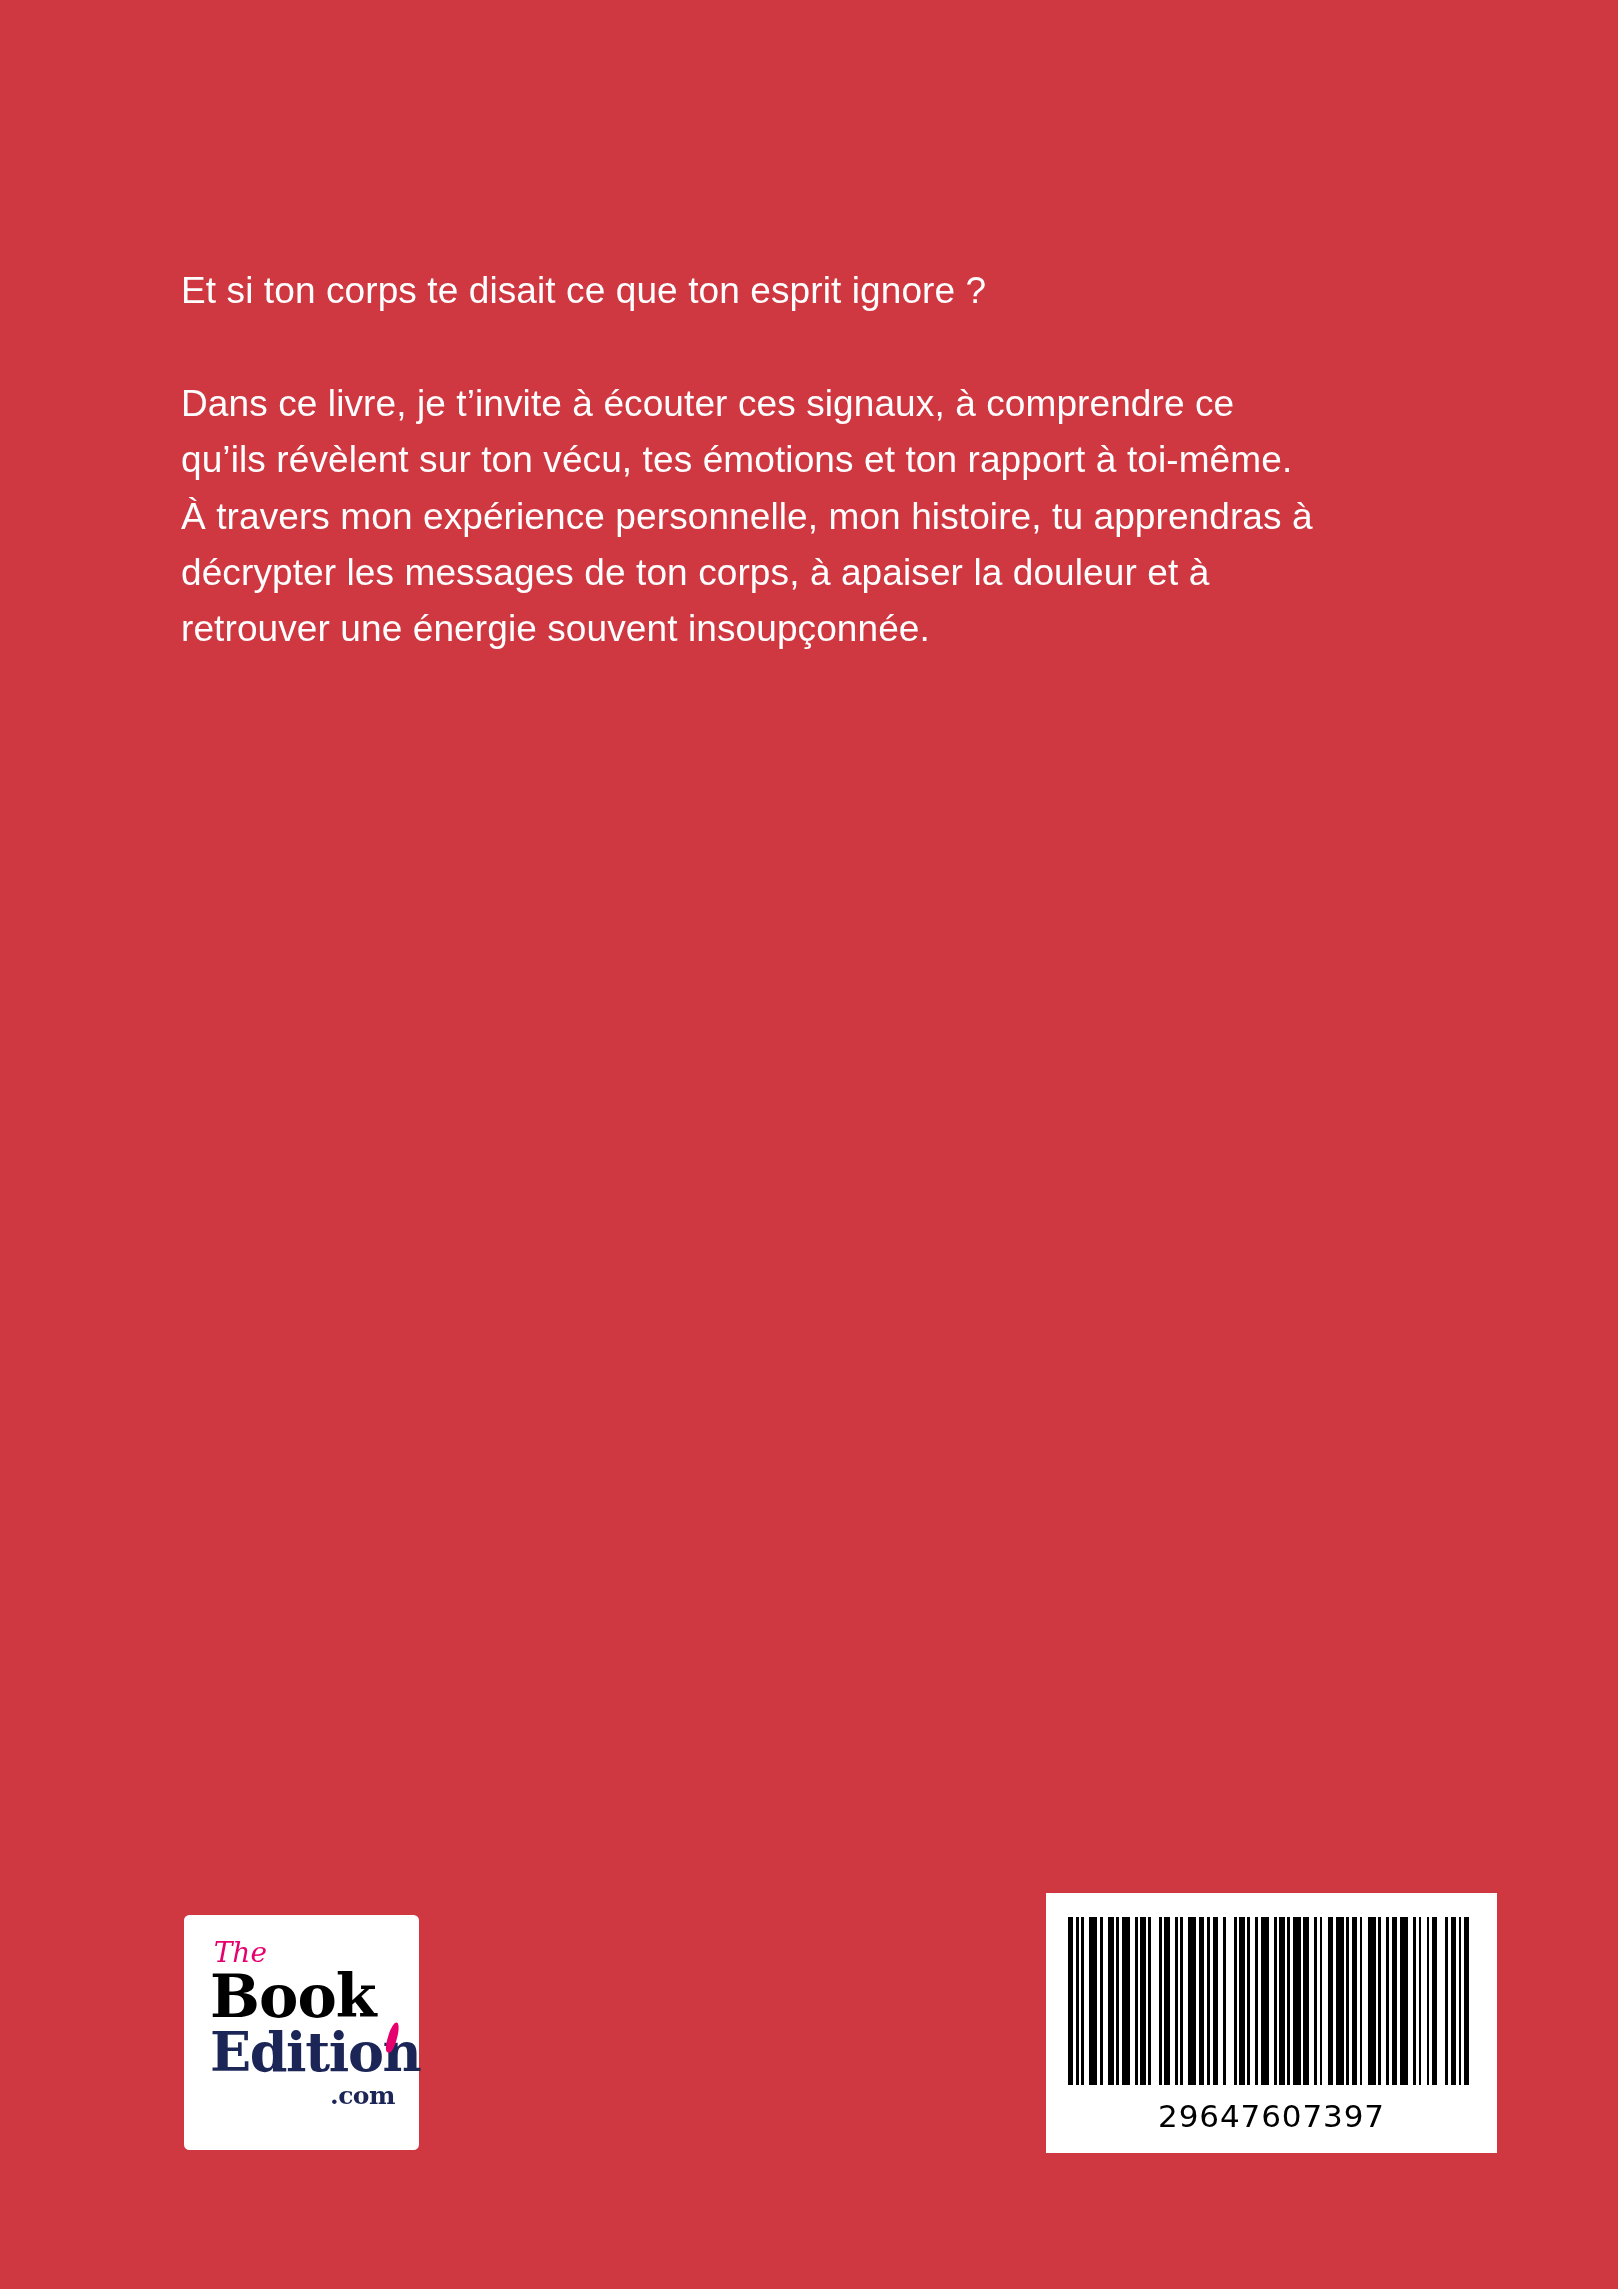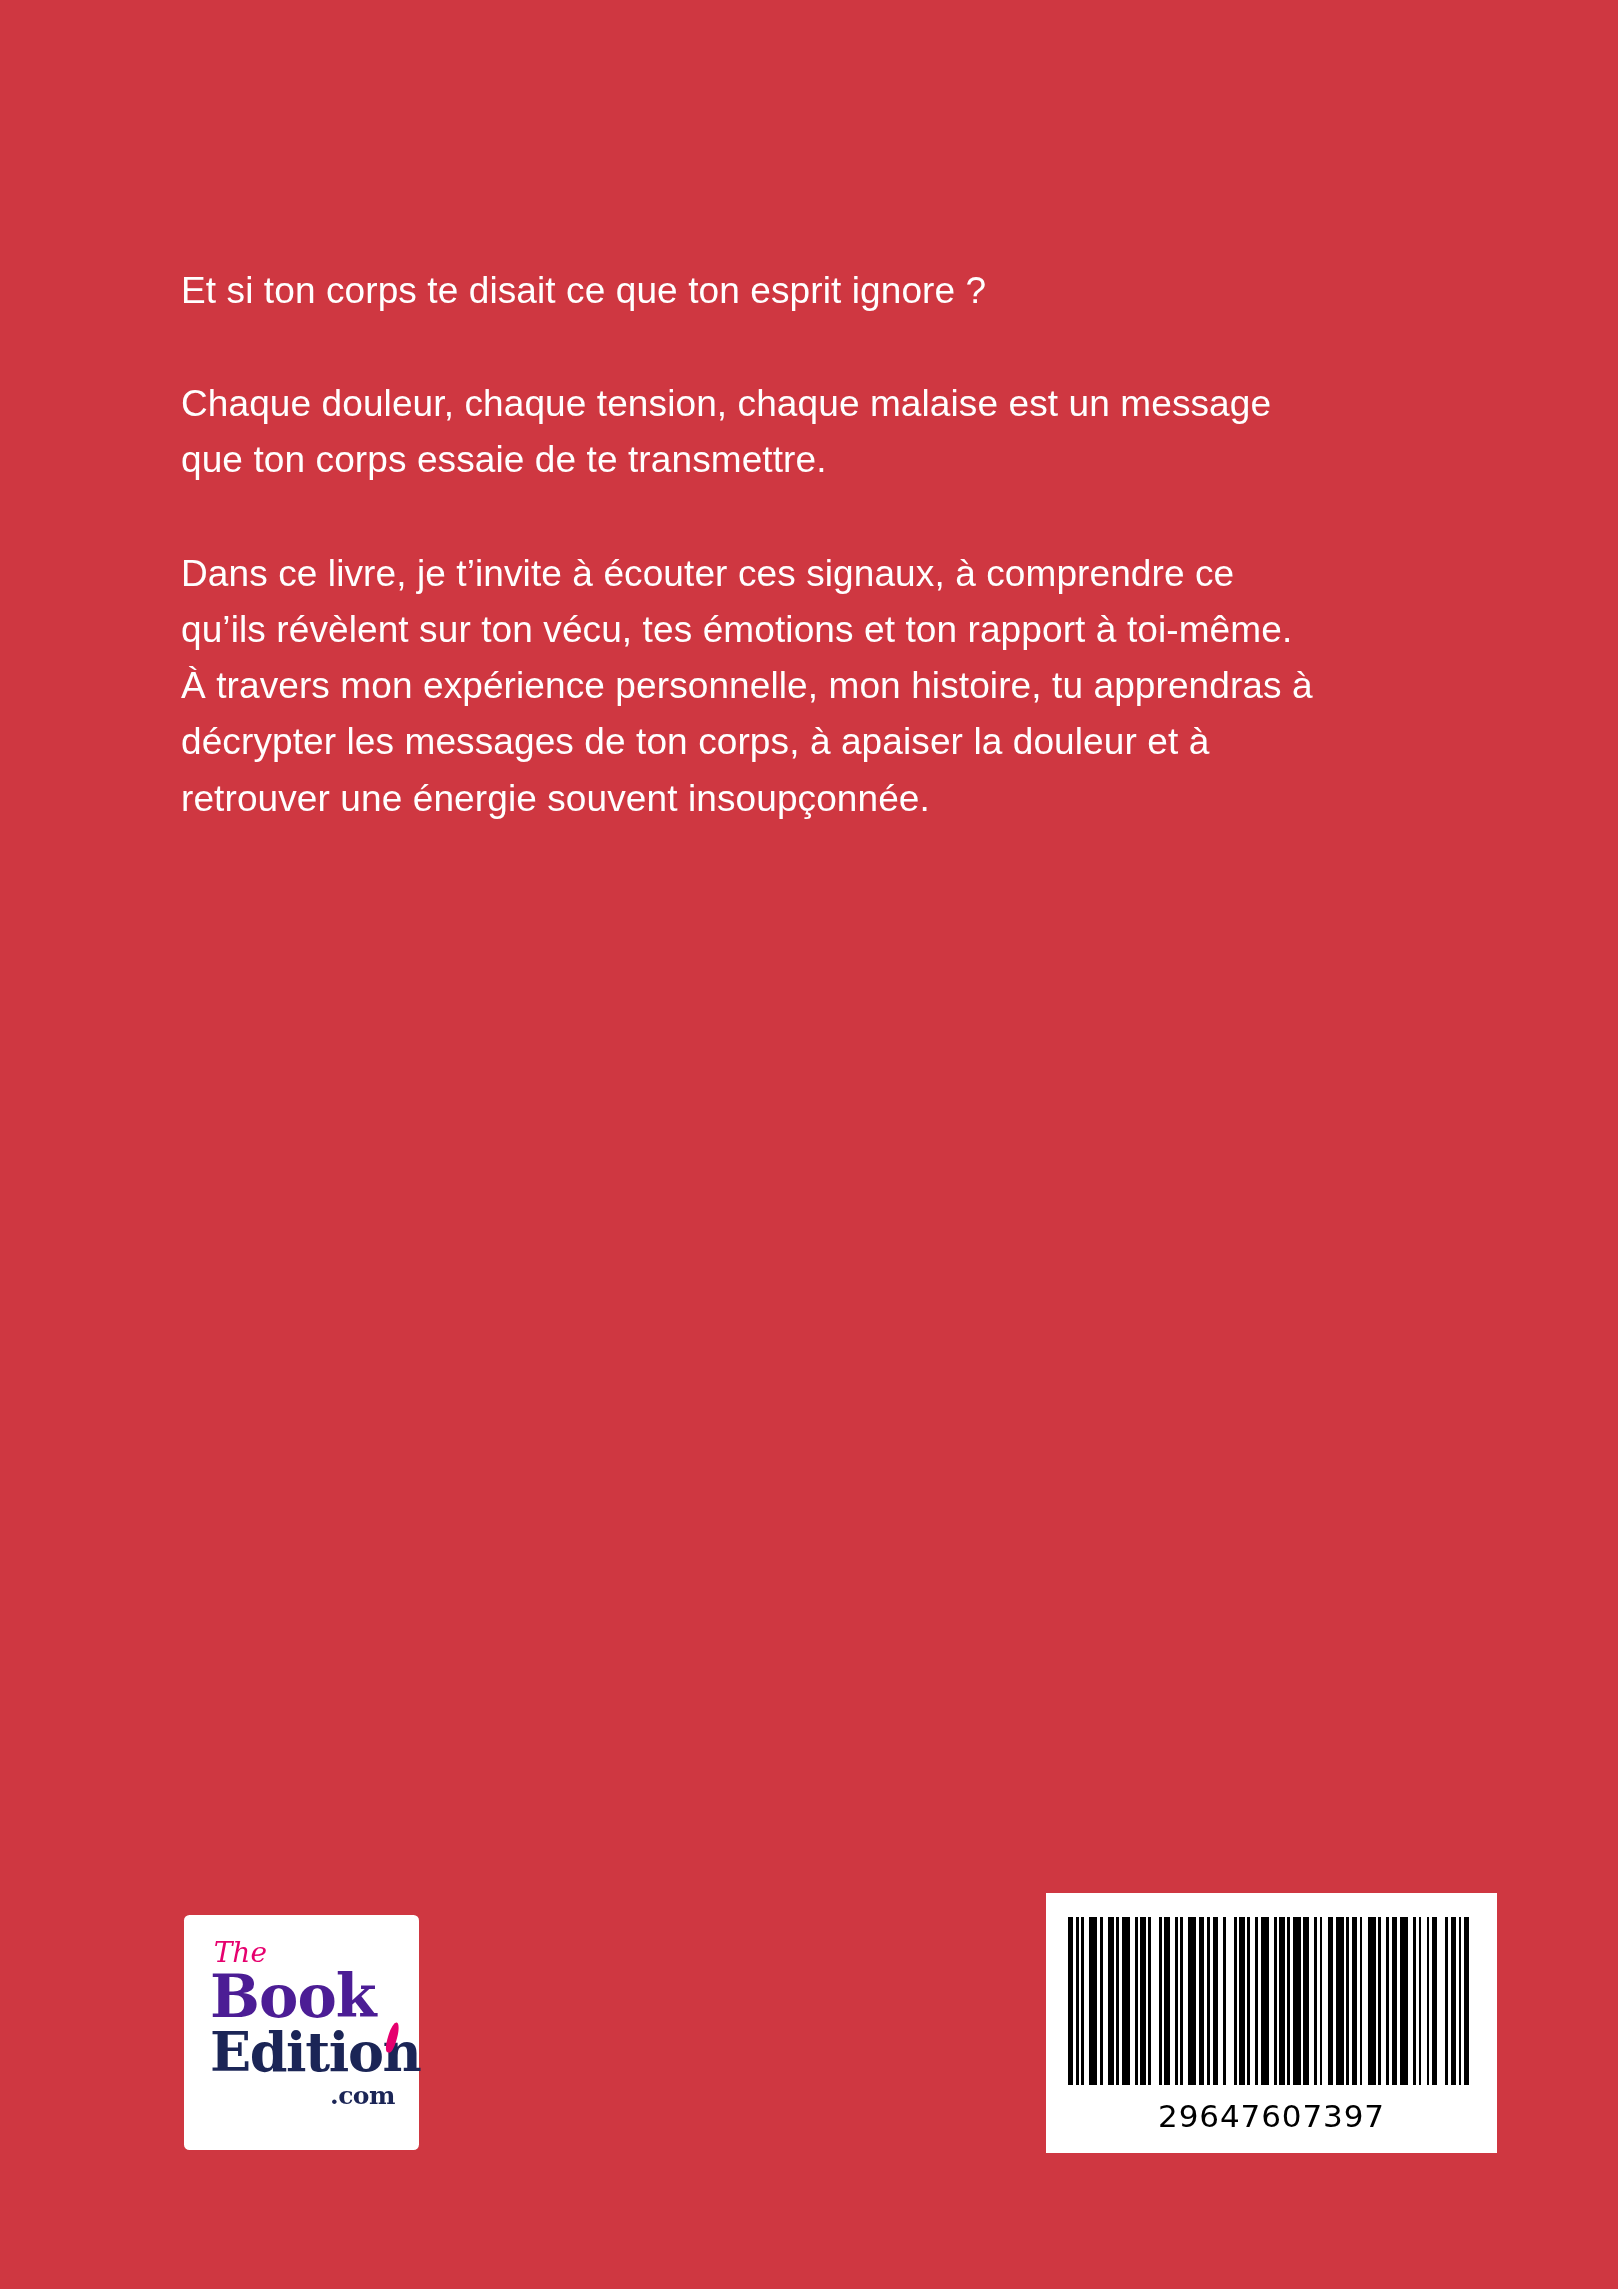--- a/index.html
+++ b/index.html
@@ -77,21 +77,21 @@
     font-size: 28px;
     color: #e6006e;
     line-height: 1;
     margin-left: 3.7px;
   }
 
   .logo-book {
     font-family: "DejaVu Serif", serif;
     font-weight: bold;
     font-size: 59px;
-    color: #4c1d95;
+    color: #000000;
     line-height: 0.96;
     letter-spacing: -0.9px;
     margin-top: 1.8px;
   }
 
   .logo-edition {
     font-family: "DejaVu Serif", serif;
     font-weight: bold;
     font-size: 54px;
     color: #1b2556;
@@ -159,21 +159,20 @@
     margin-top: 13px;
   }
 </style>
 </head>
 <body>
 
 <div class="page">
 
   <div class="blurb">
     <p class="blurb-p">Et si ton corps te disait ce que ton esprit ignore ?</p>
-    <p class="blurb-p">Chaque douleur, chaque tension, chaque malaise est un message que ton corps essaie de te transmettre.</p>
     <p class="blurb-p">Dans ce livre, je t’invite à écouter ces signaux, à comprendre ce qu’ils révèlent sur ton vécu, tes émotions et ton rapport à toi-même. À travers mon expérience personnelle, mon histoire, tu apprendras à décrypter les messages de ton corps, à apaiser la douleur et à retrouver une énergie souvent insoupçonnée.</p>
   </div>
 
   <div class="logo-box">
     <div class="logo-inner">
       <div class="logo-the">The</div>
       <div class="logo-book">Book</div>
       <div class="logo-edition"><span>Edition</span><span class="swash"></span></div>
       <div class="logo-com">.com</div>
     </div>

